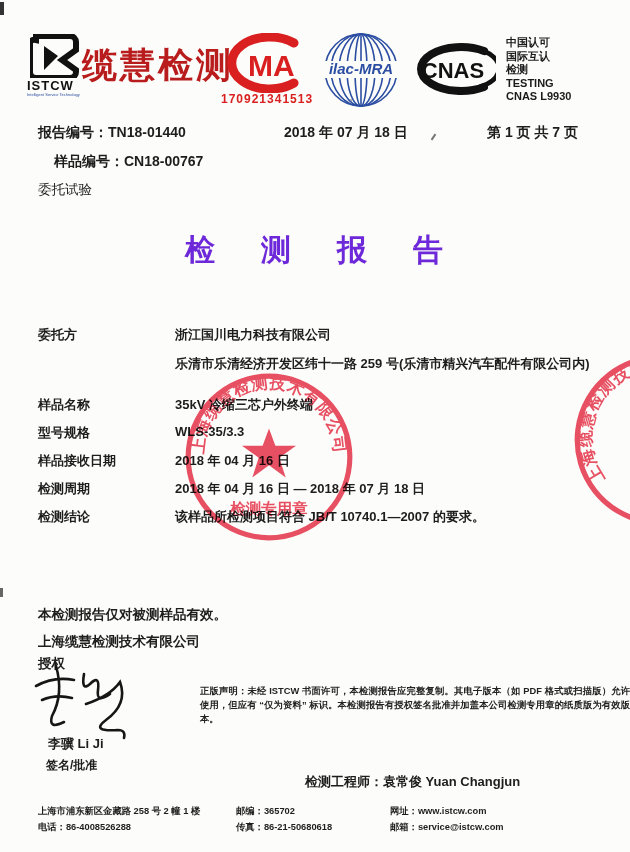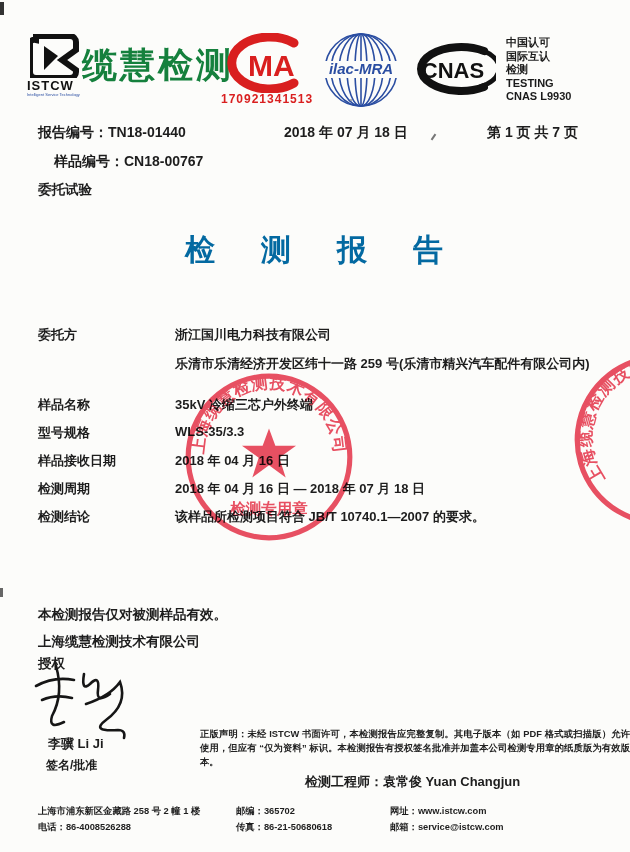--- a/index.html
+++ b/index.html
@@ -8,41 +8,41 @@
     background:#fcfcfa;overflow:hidden;
     font-family:"Liberation Sans","DejaVu Sans",sans-serif;
     color:#1d1d1d;
   }
   .abs{position:absolute;}
 
   
   .istcw-glyph{left:30px;top:34px;width:52px;height:44px;}
   .istcw-word{left:27px;top:78px;width:58px;font-size:13px;font-weight:bold;letter-spacing:1px;color:#111;}
   .istcw-tagline{left:27px;top:92px;width:60px;font-size:4px;color:#2b4ea2;white-space:nowrap;overflow:hidden;}
-  .brand-name{left:82px;top:42px;font-size:35px;font-weight:bold;letter-spacing:3px;color:#15803d;}
+  .brand-name{left:82px;top:42px;font-size:35px;font-weight:bold;letter-spacing:3px;color:#b91c1c;}
   .cma-box{left:224px;top:33px;width:82px;height:60px;}
   .cma-number{left:221px;top:92px;width:90px;text-align:center;font-size:12px;font-weight:bold;color:#d91f1f;letter-spacing:1px;}
   .ilac-box{left:321px;top:31px;width:80px;height:78px;}
   .cnas-box{left:410px;top:42px;width:86px;height:54px;}
   .accred{left:506px;top:36px;font-size:11px;line-height:13.5px;font-weight:bold;color:#1a1a1a;}
 
   
   .meta-1{top:124px;}
   .meta-2{top:153px;}
   .meta-lbl{font-size:14px;font-weight:bold;}
   .rpt-no{left:38px;}
   .rpt-date{left:284px;}
   .page-info{left:487px;}
   .sample-no{left:38px;margin-left:16px;}
   .contract-no{left:240px;}
-  .test-type{left:38px;top:181px;font-size:13.5px;font-weight:bold;}
+  .test-type{left:38px;top:181px;font-size:13.5px;font-weight:normal;}
 
   
   .doc-title{left:0;top:230px;width:628px;text-align:center;font-size:30px;font-weight:bold;
-             letter-spacing:46px;padding-left:46px;box-sizing:border-box;color:#0369a1;
+             letter-spacing:46px;padding-left:46px;box-sizing:border-box;color:#6d28d9;
              font-family:"Liberation Serif","DejaVu Serif",serif;}
 
   
   .fld-lbl{left:38px;font-size:13px;font-weight:bold;white-space:nowrap;}
   .fld-val{left:175px;font-size:13px;font-weight:bold;white-space:nowrap;}
   .client-row{top:326px;}
   .client-addr{top:355px;}
   .f0{top:396px;} .f1{top:424px;} .f2{top:452px;} .f3{top:480px;} .f4{top:508px;}
 
   
@@ -50,21 +50,21 @@
   .stamp-main{left:183px;top:371px;width:172px;height:172px;}
   .stamp-edge{left:572px;top:352px;width:176px;height:176px;transform:rotate(-38deg);}
 
   
   .validity{left:38px;top:606px;font-size:13.5px;font-weight:bold;}
   .issuer-co{left:38px;top:633px;font-size:13.5px;font-weight:bold;}
   .authorize{left:38px;top:655px;font-size:13.5px;font-weight:bold;}
   .signature{left:26px;top:660px;width:104px;height:80px;}
   .signer{left:48px;top:735px;font-size:13px;font-weight:bold;}
   .sign-lbl{left:46px;top:757px;font-size:12px;font-weight:bold;}
-  .disclaimer{left:200px;top:685px;width:430px;font-size:9.3px;font-weight:bold;line-height:1.5;color:#222;text-align:justify;margin-top:43px;}
+  .disclaimer{left:200px;top:685px;width:430px;font-size:9.3px;font-weight:bold;line-height:1.5;color:#222;text-align:justify;}
   .engineer{left:305px;top:773px;font-size:13px;font-weight:bold;}
 
   
   .footer{top:803px;font-size:9.3px;font-weight:bold;line-height:16px;color:#1e1e1e;white-space:nowrap;}
   .fcol1{left:38px;} .fcol2{left:236px;} .fcol3{left:390px;}
 
   
   .speck{background:#555;}
   .sp1{left:0;top:2px;width:4px;height:13px;background:#333;}
   .sp2{left:0;top:588px;width:3px;height:9px;background:#666;}

